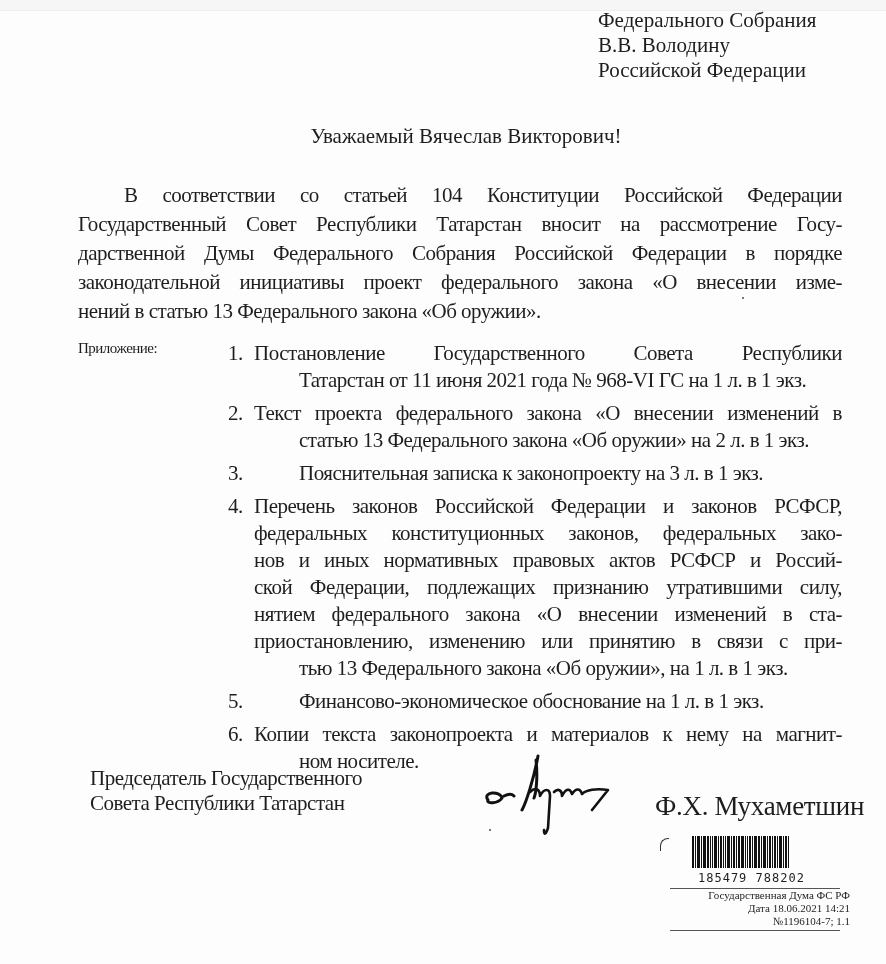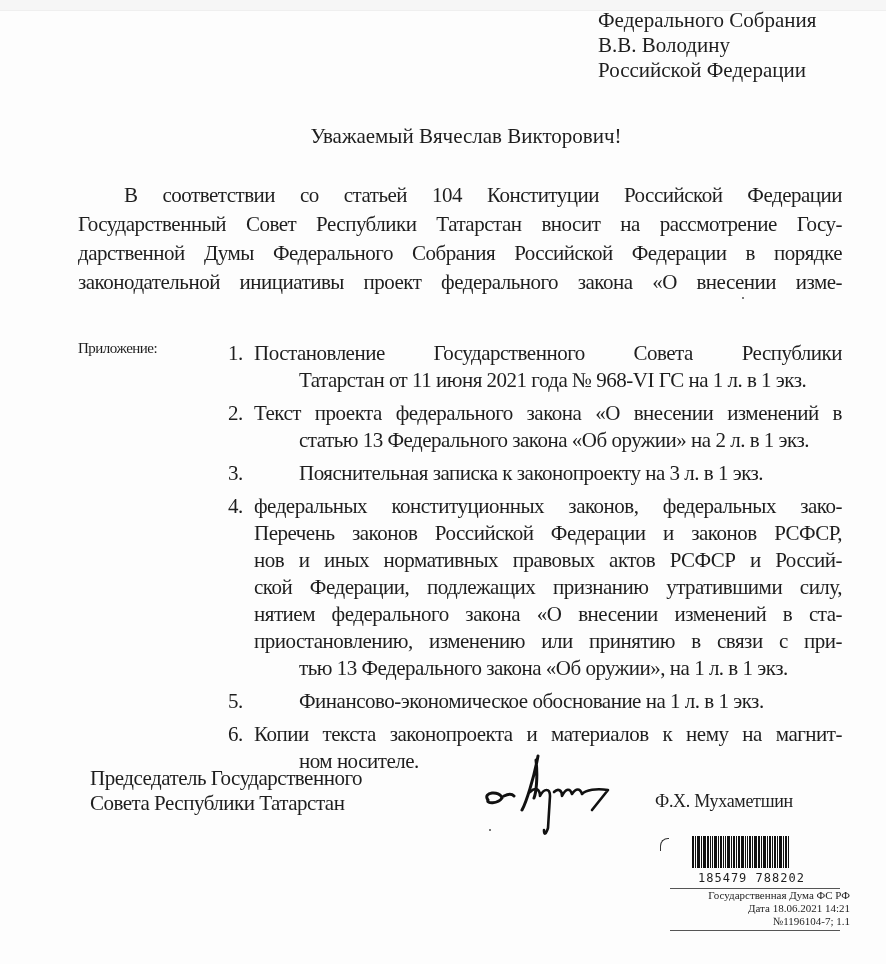--- a/index.html
+++ b/index.html
@@ -39,21 +39,21 @@
   }
   .attach-item { display:flex; margin-bottom:6px; }
   .attach-num { width:26px; flex:none; }
   .attach-text { flex:1; }
   .al { display:block; white-space:nowrap; text-align:justify; text-align-last:justify; }
   .al.last { text-align-last:left;margin-left:45px; }
   .signer-title {
     position:absolute; left:78px; top:766px; font-size:21px; line-height:25px; letter-spacing:-0.5px;margin-left:12px;
   }
   .signature { position:absolute; left:478px; top:748px; width:160px; height:90px; }
-  .signer-name { position:absolute; left:655px; top:791px; font-size:18px; letter-spacing:-0.3px; }
+  .signer-name { position:absolute; left:655px; top:791px; font-size:27px; letter-spacing:-0.3px; }
   .stamp { position:absolute; left:660px; top:836px; width:185px; }
   .barcode { display:flex; align-items:flex-end; height:32px; margin-left:32px; }
   .barcode span { display:block; height:32px; background:#111; margin-right:1px; }
   .barcode-num {
     font-family:"DejaVu Sans Mono", monospace; font-size:12px; letter-spacing:1px;
     margin-left:36px; margin-top:-2px; background:#fdfdfd; display:inline-block; padding:0 2px;
   }
   .stamp-rule { border-top:1px solid #555; margin:2px 0 0 10px; width:170px; }
   .stamp-text { font-size:11px; line-height:13px; text-align:right; width:190px; margin-left:0px; }
   .corner-mark { position:absolute; left:660px; top:838px; width:8px; height:12px; border-left:1px solid #333; border-top:1px solid #333; border-top-left-radius:8px; }
@@ -70,20 +70,21 @@
   <div>Российской Федерации</div>
 </div>
 
 <div class="salutation">Уважаемый Вячеслав Викторович!</div>
 
 <div class="body-text">
   <span class="body-line indent">В соответствии    со статьей 104 Конституции Российской Федерации</span>
   <span class="body-line">Государственный Совет Республики Татарстан вносит на рассмотрение Госу-</span>
   <span class="body-line">дарственной Думы   Федерального Собрания Российской Федерации в порядке</span>
   <span class="body-line">законодательной   инициативы проект федерального закона «О внесении изме-</span>
+  <span class="body-line last">нений в статью 13 Федерального закона «Об оружии».</span>
 </div>
 
 <div class="attach-label">Приложение:</div>
 
 <div class="attach-list">
   <div class="attach-item">
     <span class="attach-num">1.</span>
     <div class="attach-text">
       <span class="al">Постановление Государственного Совета Республики</span>
       <span class="al last">Татарстан от  11 июня 2021 года № 968-VI ГС на 1 л. в 1 экз.</span>
@@ -98,22 +99,22 @@
   </div>
   <div class="attach-item">
     <span class="attach-num">3.</span>
     <div class="attach-text">
       <span class="al last">Пояснительная записка к законопроекту на 3 л. в 1 экз.</span>
     </div>
   </div>
   <div class="attach-item">
     <span class="attach-num">4.</span>
     <div class="attach-text">
+      <span class="al">Перечень  законов Российской Федерации и законов РСФСР,</span>
       <span class="al">федеральных конституционных законов, федеральных зако-</span>
-      <span class="al">Перечень  законов Российской Федерации и законов РСФСР,</span>
       <span class="al">нов и иных нормативных правовых актов РСФСР и Россий-</span>
       <span class="al">ской Федерации, подлежащих признанию утратившими силу,</span>
       <span class="al">нятием федерального закона «О внесении изменений в ста-</span>
       <span class="al">приостановлению, изменению или принятию в связи с при-</span>
       <span class="al last">тью 13 Федерального закона «Об оружии», на 1 л. в 1 экз.</span>
     </div>
   </div>
   <div class="attach-item">
     <span class="attach-num">5.</span>
     <div class="attach-text">

